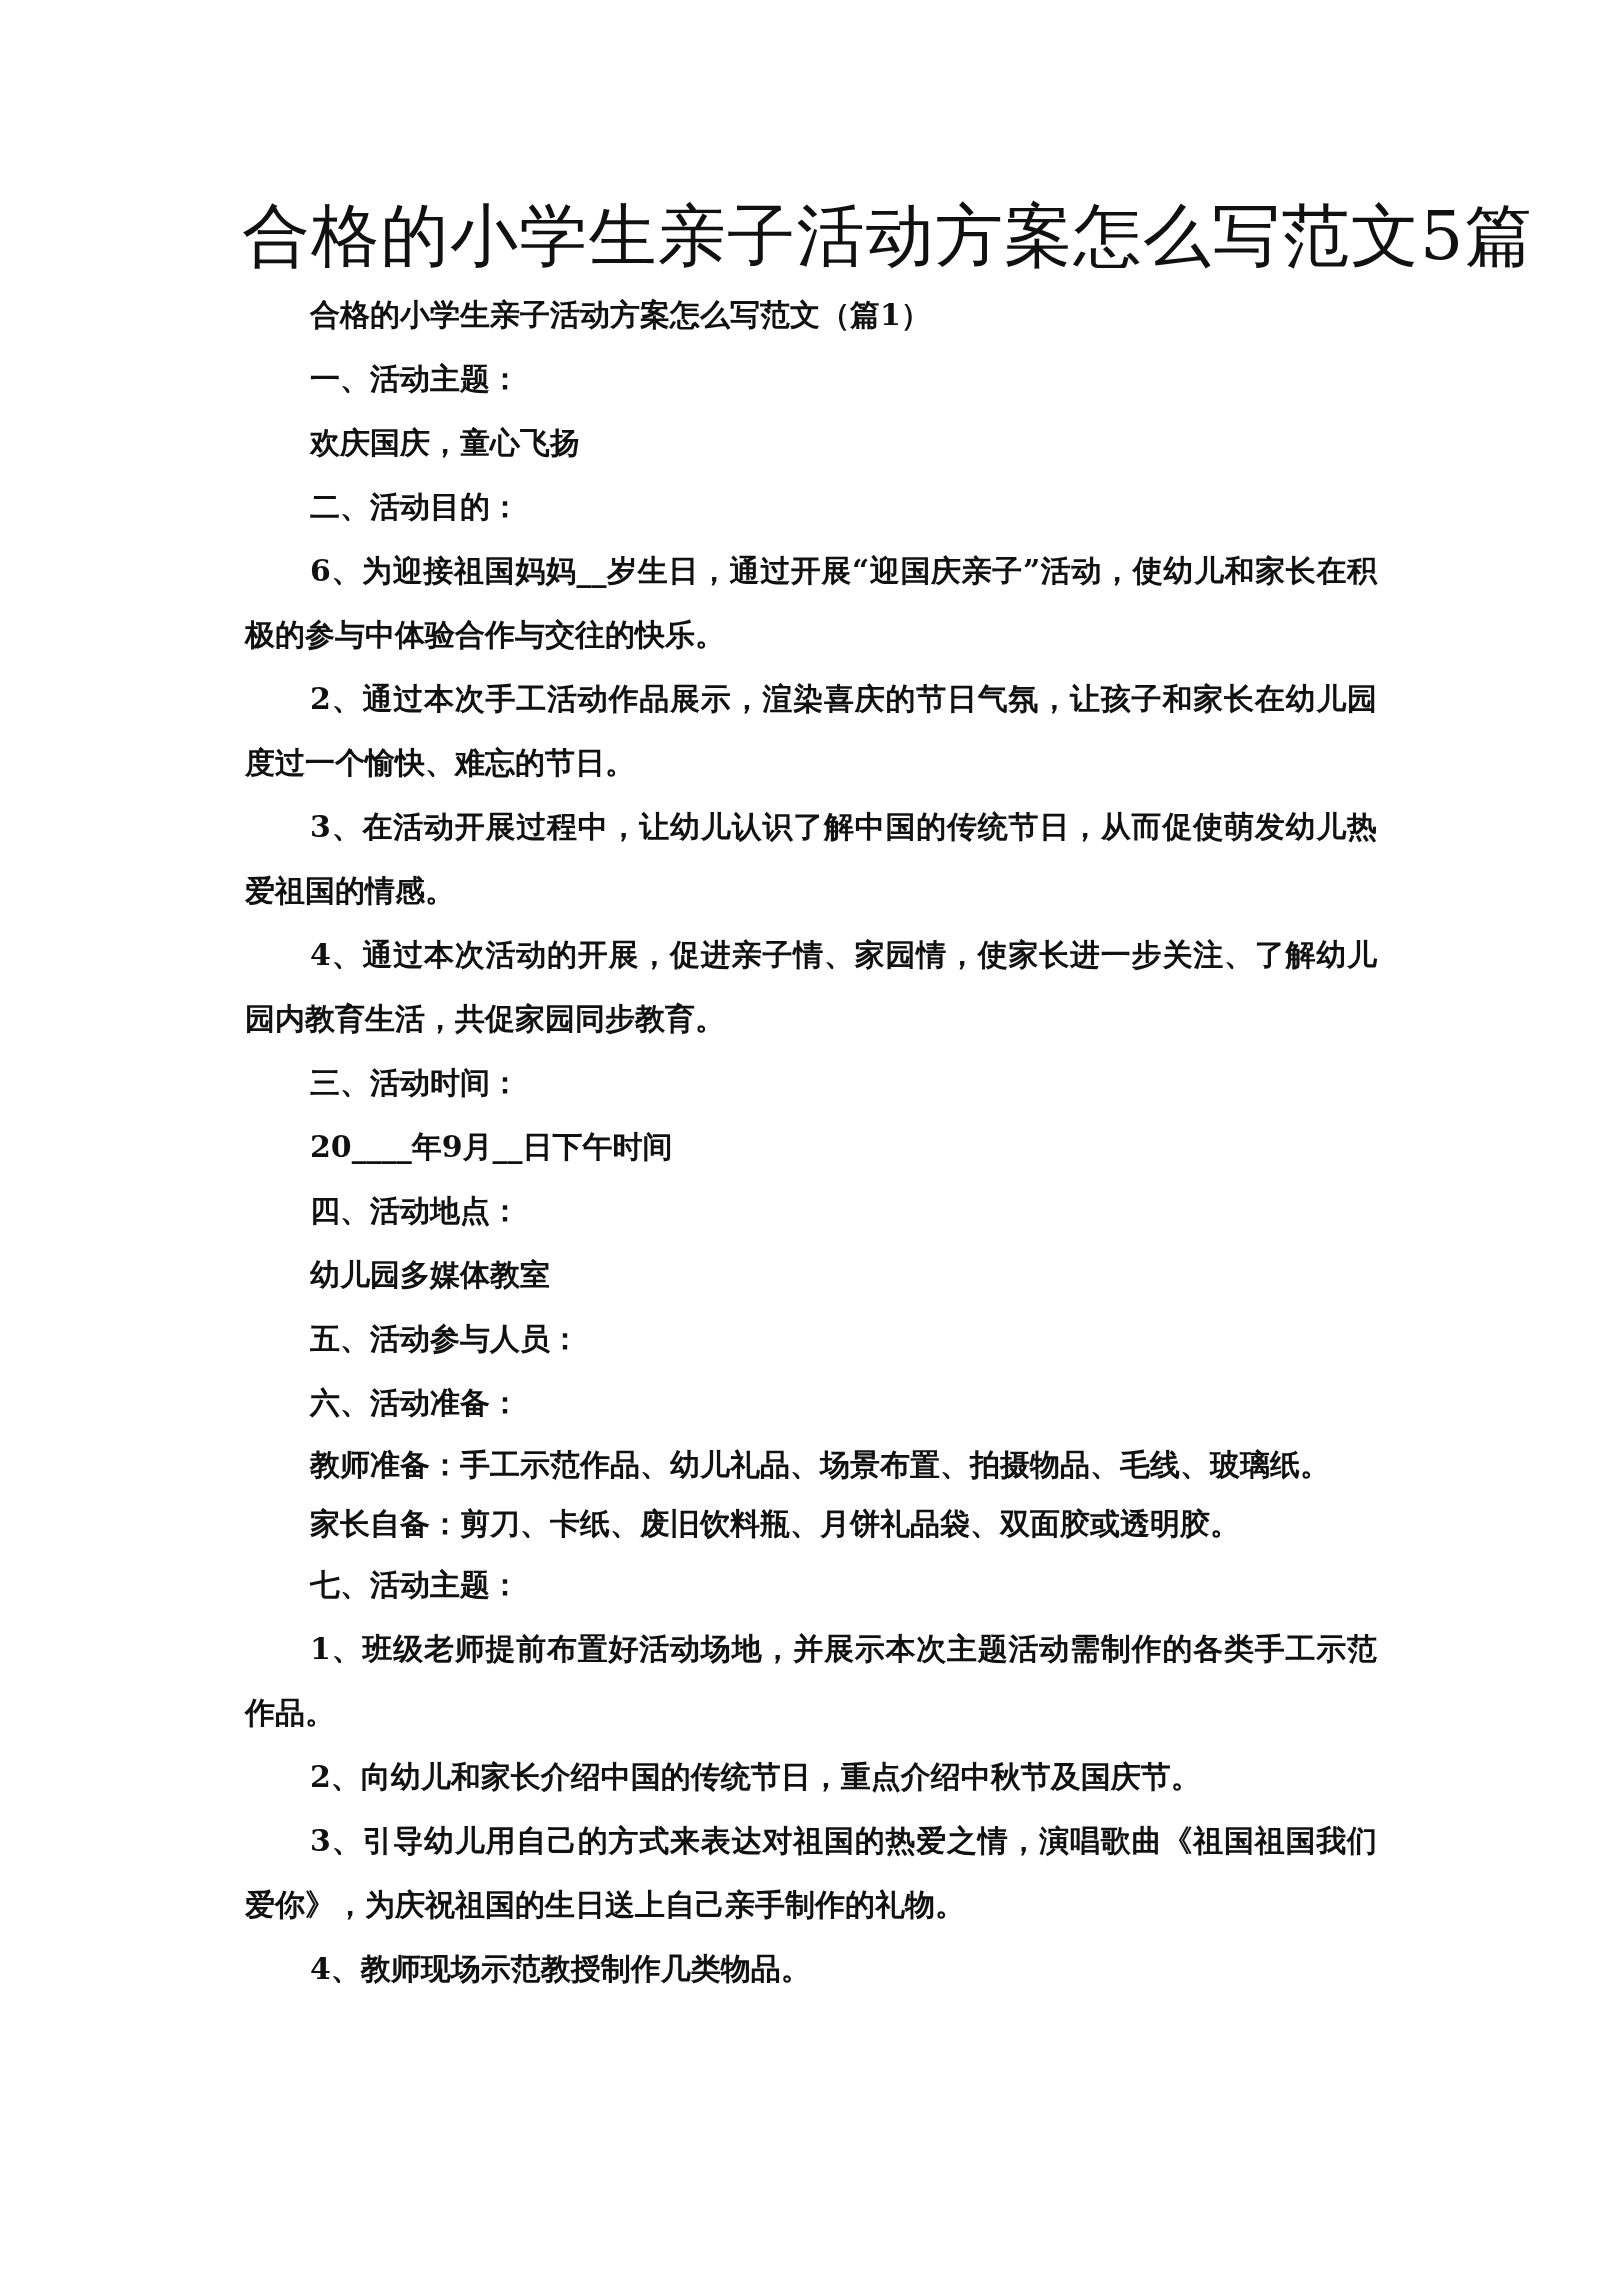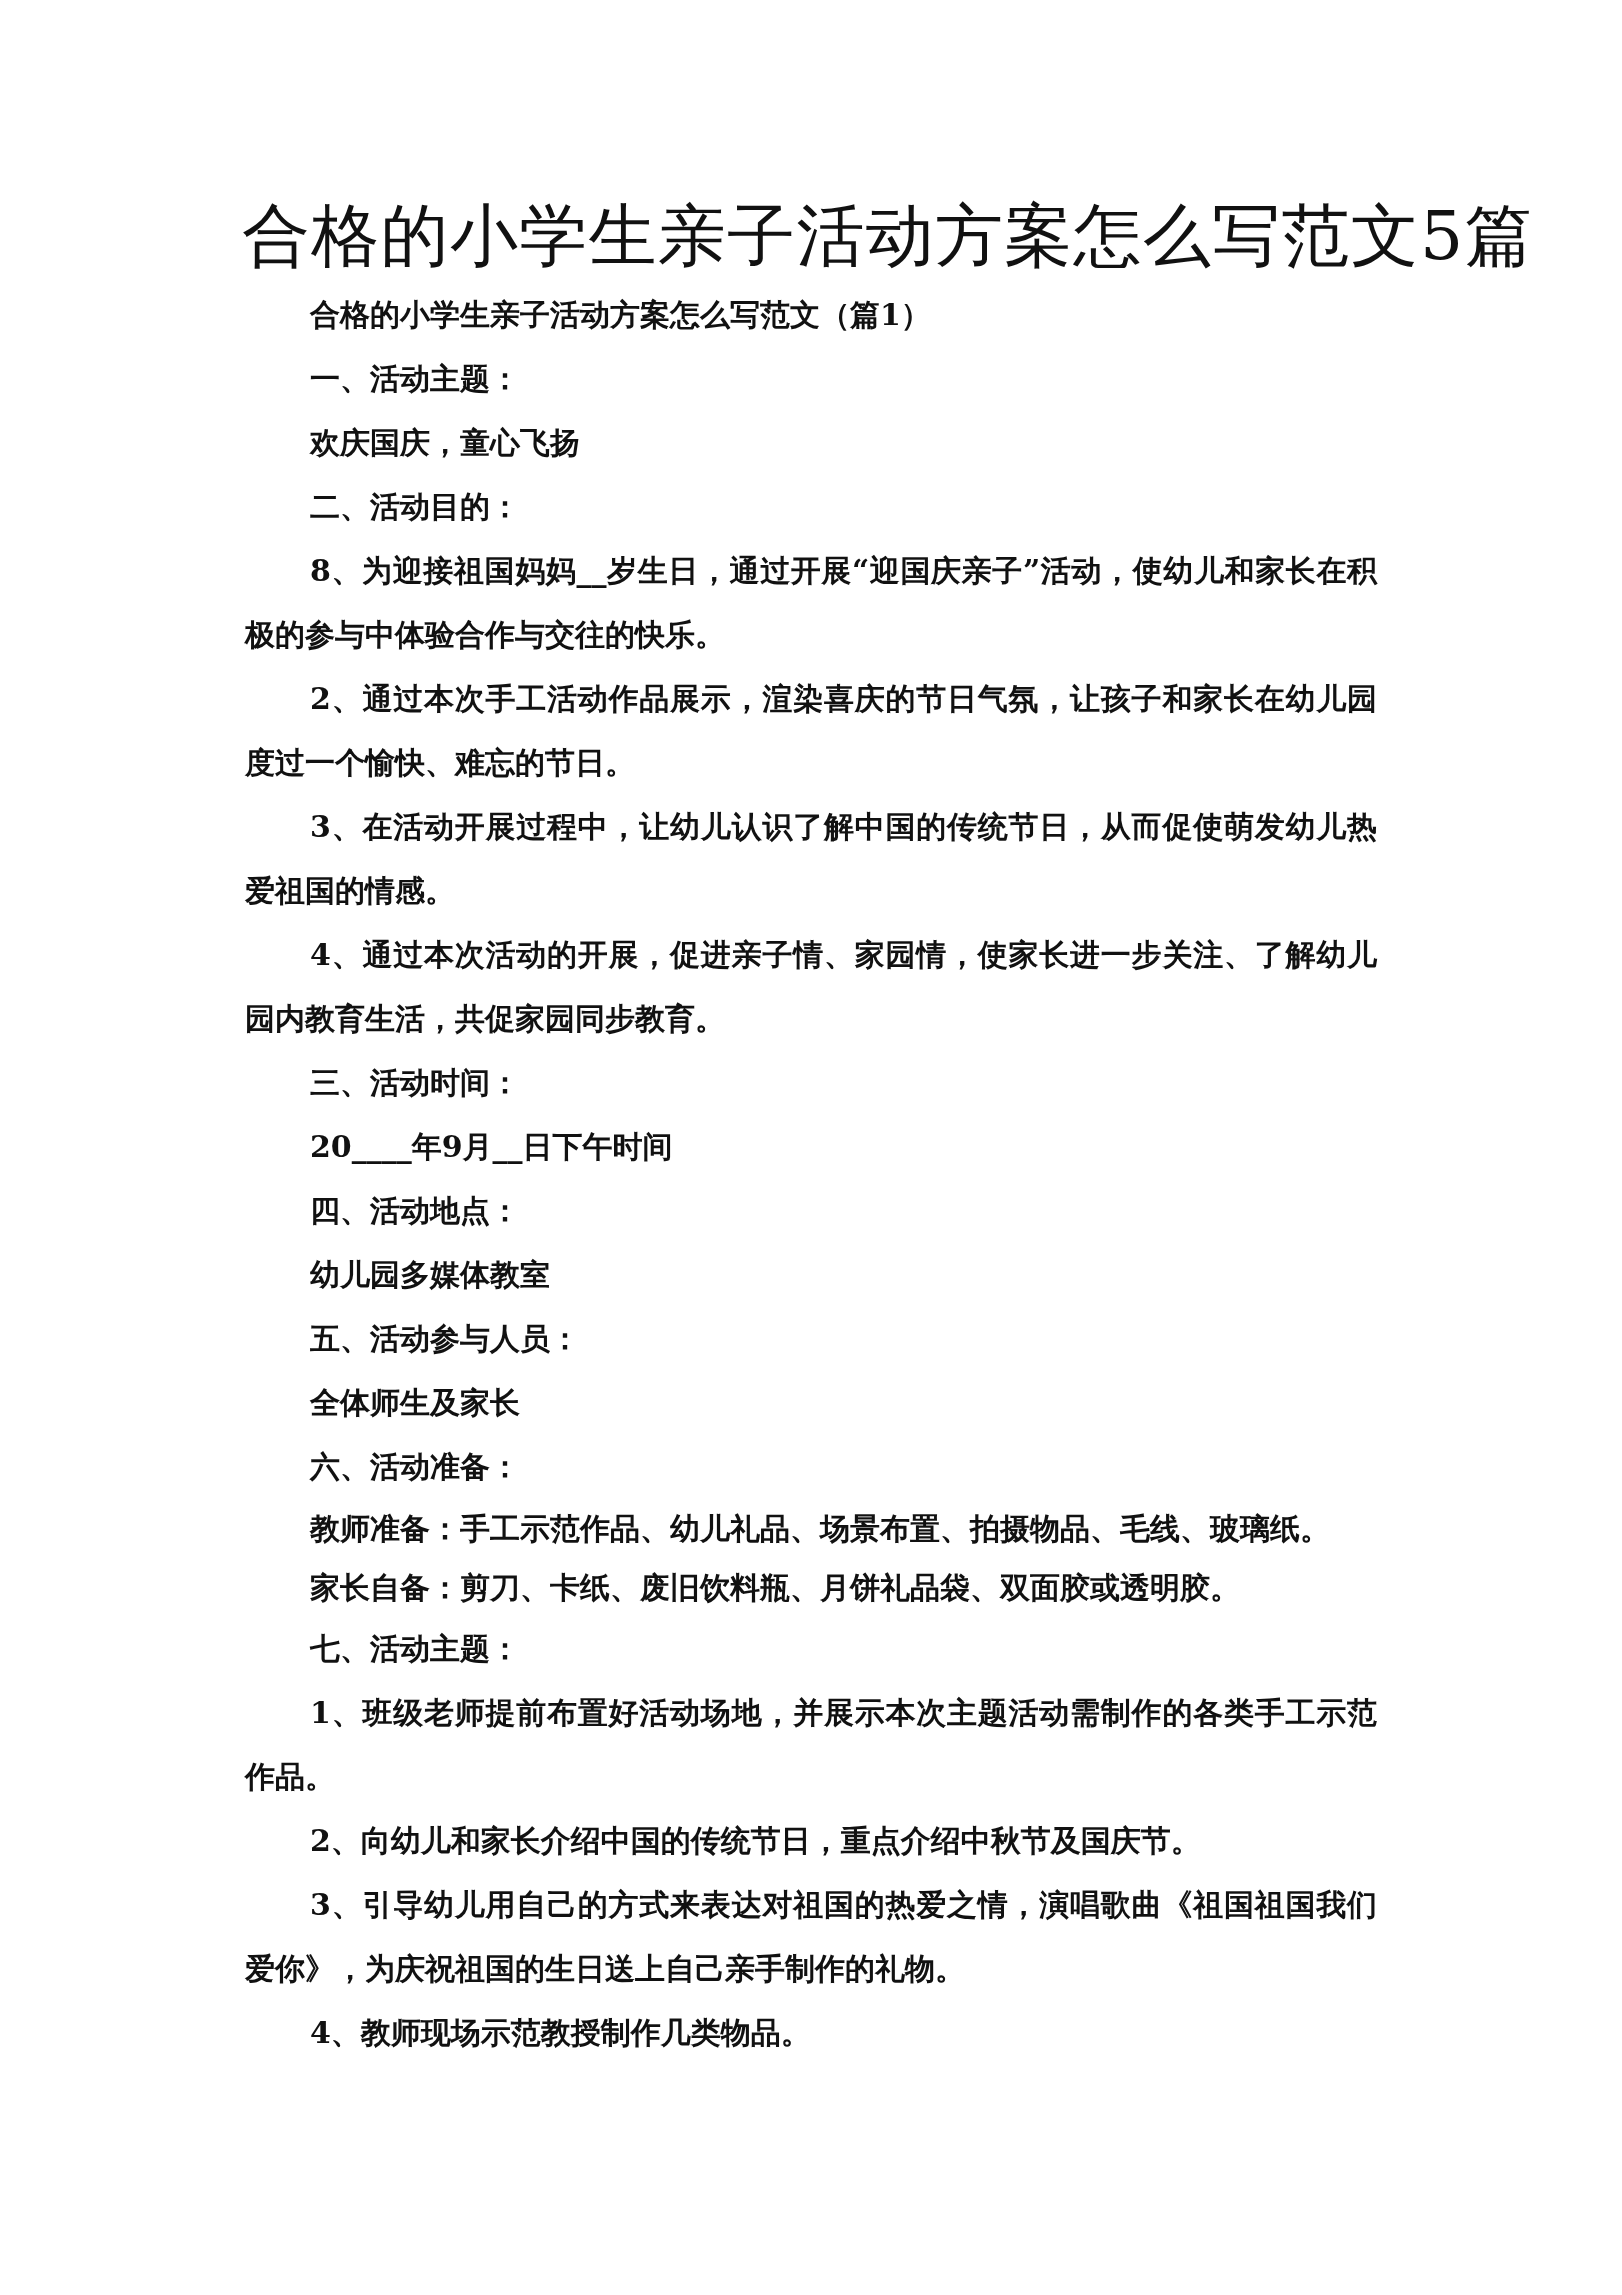--- a/index.html
+++ b/index.html
@@ -17,30 +17,29 @@
 </head>
 <body>
 
 <h1 class="title">合格的小学生亲子活动方案怎么写范文5篇</h1>
 
 <div class="body">
   <p class="p plain">合格的小学生亲子活动方案怎么写范文（篇1）</p>
   <p class="p plain">一、活动主题：</p>
   <p class="p plain">欢庆国庆，童心飞扬</p>
   <p class="p plain">二、活动目的：</p>
-  <p class="p indent">8、为迎接祖国妈妈__岁生日，通过开展“迎国庆亲子”活动，使幼儿和家长在积极的参与中体验合作与交往的快乐。</p>
+  <p class="p indent">6、为迎接祖国妈妈__岁生日，通过开展“迎国庆亲子”活动，使幼儿和家长在积极的参与中体验合作与交往的快乐。</p>
   <p class="p indent">2、通过本次手工活动作品展示，渲染喜庆的节日气氛，让孩子和家长在幼儿园度过一个愉快、难忘的节日。</p>
   <p class="p indent">3、在活动开展过程中，让幼儿认识了解中国的传统节日，从而促使萌发幼儿热爱祖国的情感。</p>
   <p class="p indent">4、通过本次活动的开展，促进亲子情、家园情，使家长进一步关注、了解幼儿园内教育生活，共促家园同步教育。</p>
   <p class="p plain">三、活动时间：</p>
   <p class="p plain">20____年9月__日下午时间</p>
   <p class="p plain">四、活动地点：</p>
   <p class="p plain">幼儿园多媒体教室</p>
   <p class="p plain">五、活动参与人员：</p>
-  <p class="p plain">全体师生及家长</p>
   <p class="p plain">六、活动准备：</p>
   <p class="p plain tight" style="line-height:59px;">教师准备：手工示范作品、幼儿礼品、场景布置、拍摄物品、毛线、玻璃纸。</p>
   <p class="p plain tight" style="line-height:59px;">家长自备：剪刀、卡纸、废旧饮料瓶、月饼礼品袋、双面胶或透明胶。</p>
   <p class="p plain">七、活动主题：</p>
   <p class="p indent">1、班级老师提前布置好活动场地，并展示本次主题活动需制作的各类手工示范作品。</p>
   <p class="p indent">2、向幼儿和家长介绍中国的传统节日，重点介绍中秋节及国庆节。</p>
   <p class="p indent">3、引导幼儿用自己的方式来表达对祖国的热爱之情，演唱歌曲《祖国祖国我们爱你》，为庆祝祖国的生日送上自己亲手制作的礼物。</p>
   <p class="p indent">4、教师现场示范教授制作几类物品。</p>
 </div>
 

